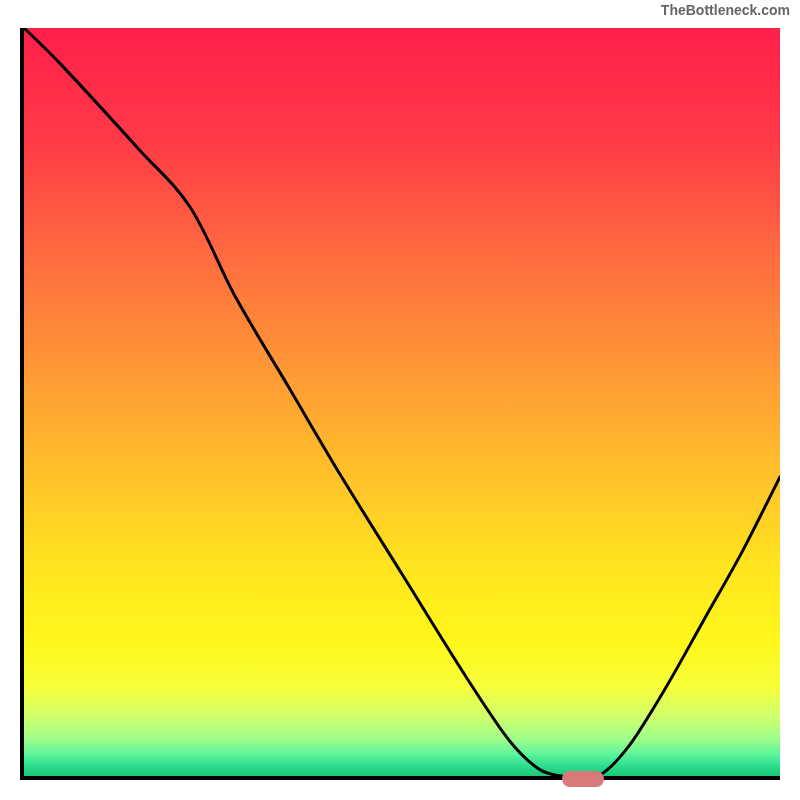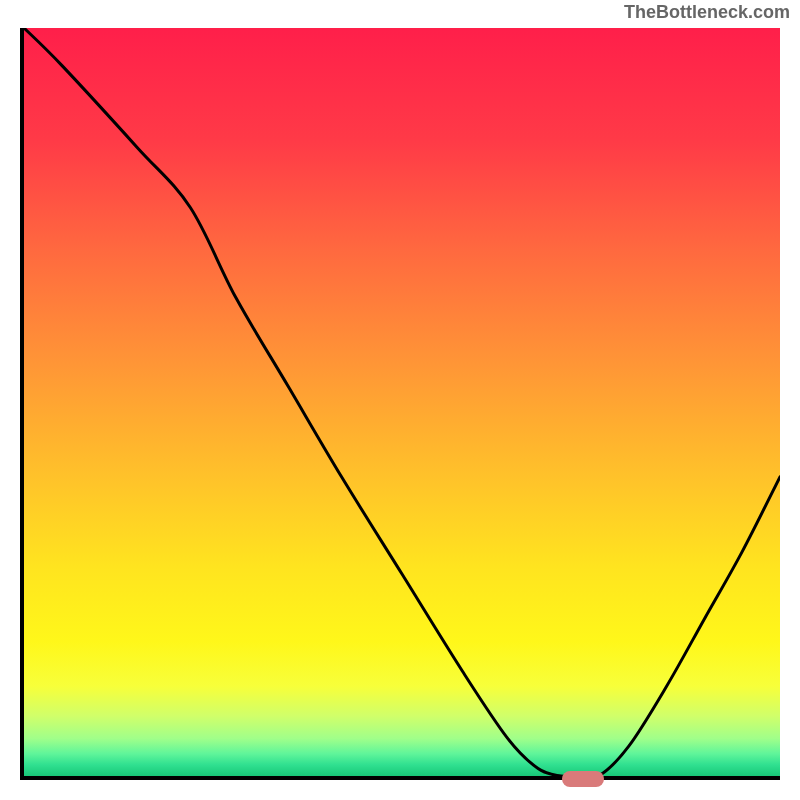--- a/index.html
+++ b/index.html
@@ -8,21 +8,21 @@
     height: 800px;
     background: #fff;
     position: relative;
     overflow: hidden;
   }
   .watermark {
     position: absolute;
     top: 2px;
     right: 10px;
     font-family: Arial, sans-serif;
-    font-size: 18px;
+    font-size: 14px;
     font-weight: bold;
     color: #666;
     z-index: 10;
   }
   .plot-area {
     position: absolute;
     left: 20px;
     top: 28px;
     width: 760px;
     height: 752px;

